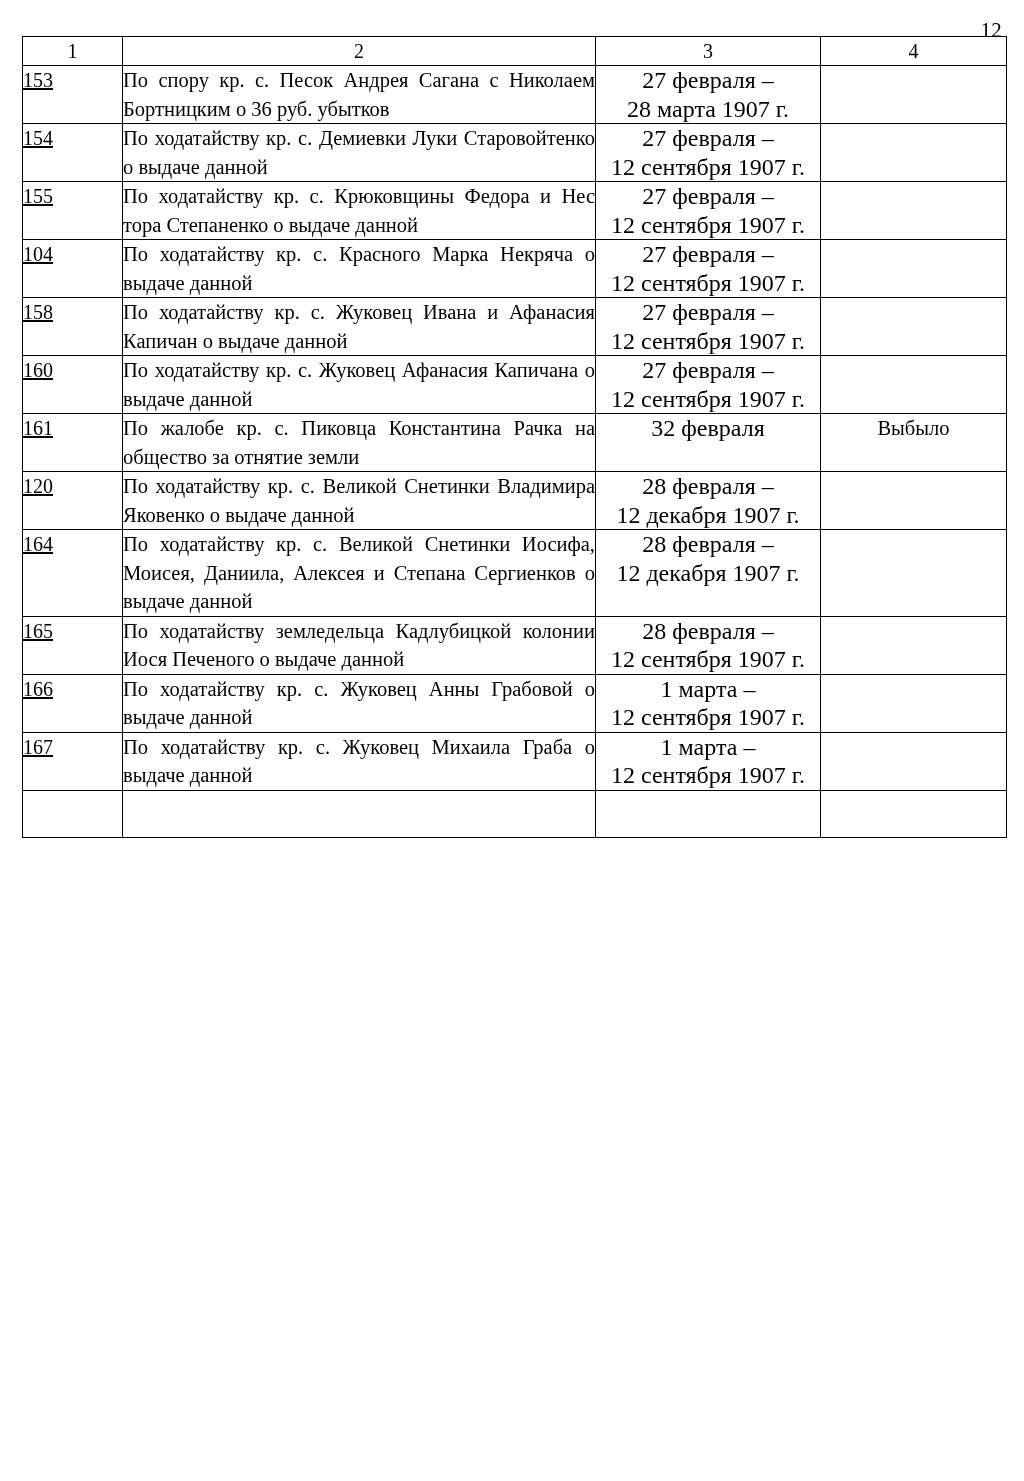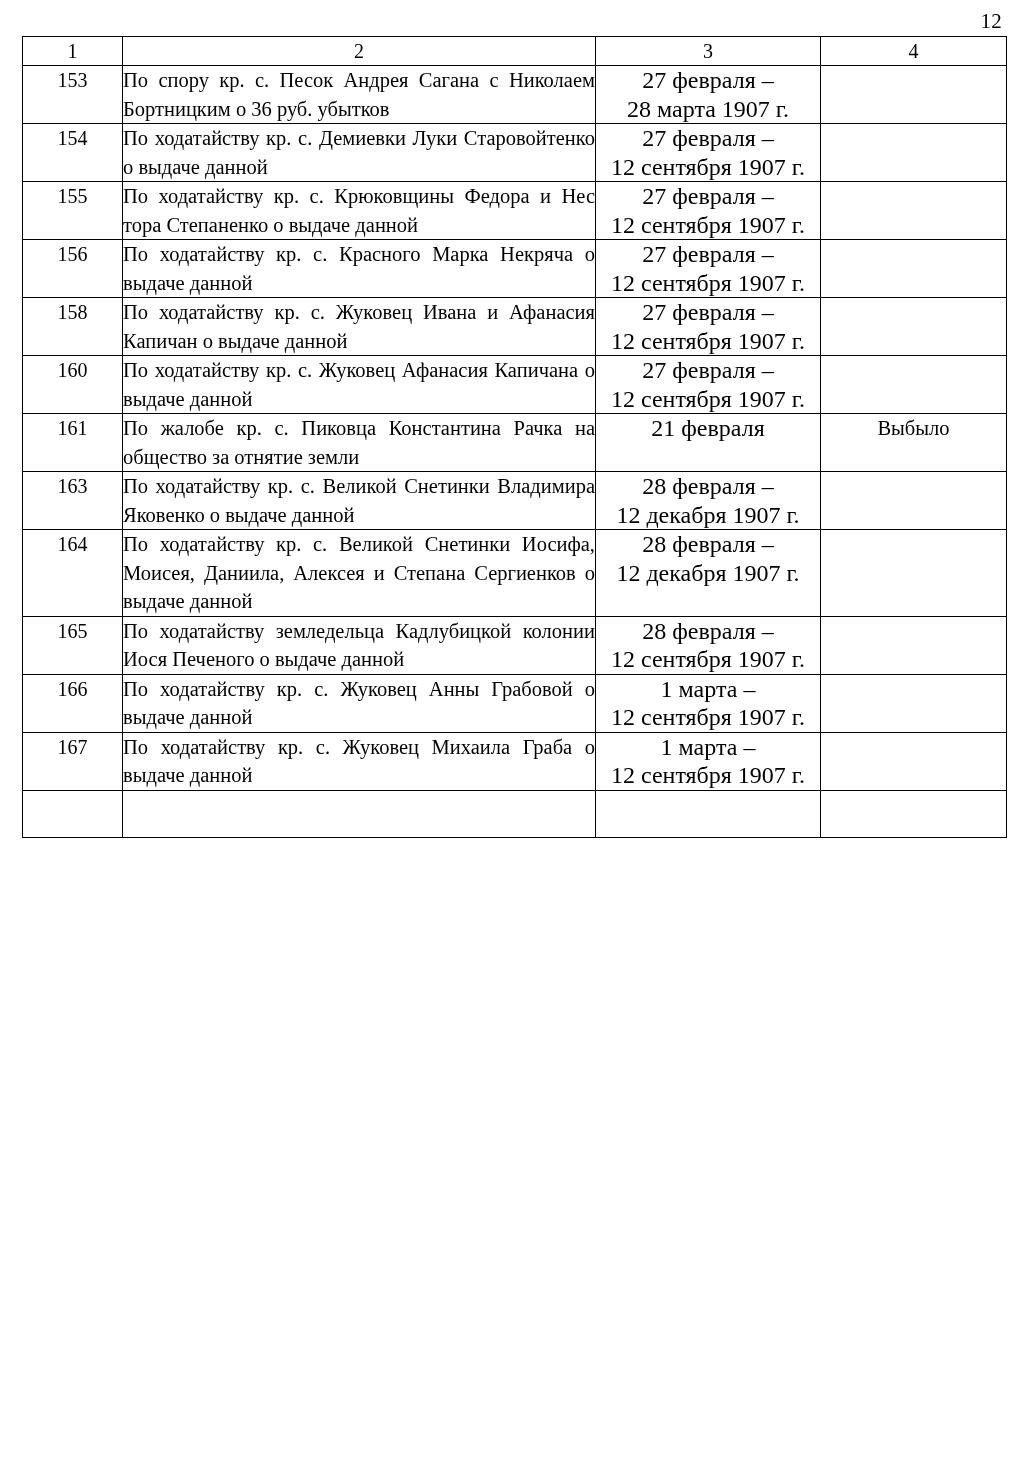--- a/index.html
+++ b/index.html
@@ -22,21 +22,21 @@
     left: 0;
     top: 0;
     width: 1024px;
     height: 1481px;
     box-sizing: border-box;
   }
 
   .page-number {
     position: absolute;
     right: 22px;
-    top: 11px;
+    top: 20px;
     font-size: 21px;
     line-height: 1;
     letter-spacing: 0.3px;
   }
 
   .register-table {
     position: absolute;
     left: 22px;
     top: 36px;
     width: 984px;
@@ -61,24 +61,25 @@
   .hdr-cell {
     height: 28px;
     text-align: center;
     vertical-align: middle;
     font-size: 20px;
     line-height: 28px;
   }
 
   
   .cell-num {
-    text-align: center;
+    text-align: left;
     font-size: 20px;
     padding: 20px 0 0 0;
     line-height: 28px;
+    text-decoration: underline;
   }
 
   .cell-desc {
     font-size: 20.5px;
     line-height: 28.5px;
     padding: 20px 12px 22px 14px;
     text-align: justify;
     text-align-last: left;
     hyphens: none;
   }
@@ -154,21 +155,21 @@
         <tr>
           <td class="cell-num">155</td>
           <td class="cell-desc">По ходатайству кр. с. Крюковщины Федора и Нес тора Степаненко о выдаче данной</td>
           <td class="cell-dates">
             <span class="date-line">27 февраля –</span>
             <span class="date-line">12 сентября 1907 г.</span>
           </td>
           <td class="cell-notes"></td>
         </tr>
         <tr>
-          <td class="cell-num">156</td>
+          <td class="cell-num">104</td>
           <td class="cell-desc">По ходатайству кр. с. Красного Марка Некряча о выдаче данной</td>
           <td class="cell-dates">
             <span class="date-line">27 февраля –</span>
             <span class="date-line">12 сентября 1907 г.</span>
           </td>
           <td class="cell-notes"></td>
         </tr>
         <tr>
           <td class="cell-num">158</td>
           <td class="cell-desc">По ходатайству кр. с. Жуковец Ивана и Афанасия Капичан о выдаче данной</td>
@@ -184,27 +185,27 @@
           <td class="cell-dates">
             <span class="date-line">27 февраля –</span>
             <span class="date-line">12 сентября 1907 г.</span>
           </td>
           <td class="cell-notes"></td>
         </tr>
         <tr>
           <td class="cell-num">161</td>
           <td class="cell-desc">По жалобе кр. с. Пиковца Константина Рачка на общество за отнятие земли</td>
           <td class="cell-dates">
-            <span class="date-line">21 февраля</span>
+            <span class="date-line">32 февраля</span>
             <span class="date-line"></span>
           </td>
           <td class="cell-notes">Выбыло</td>
         </tr>
         <tr>
-          <td class="cell-num">163</td>
+          <td class="cell-num">120</td>
           <td class="cell-desc">По ходатайству кр. с. Великой Снетинки Владимира Яковенко о выдаче данной</td>
           <td class="cell-dates">
             <span class="date-line">28 февраля –</span>
             <span class="date-line">12 декабря 1907 г.</span>
           </td>
           <td class="cell-notes"></td>
         </tr>
         <tr>
           <td class="cell-num">164</td>
           <td class="cell-desc">По ходатайству кр. с. Великой Снетинки Иосифа, Моисея, Даниила, Алексея и Степана Сергиенков о выдаче данной</td>

